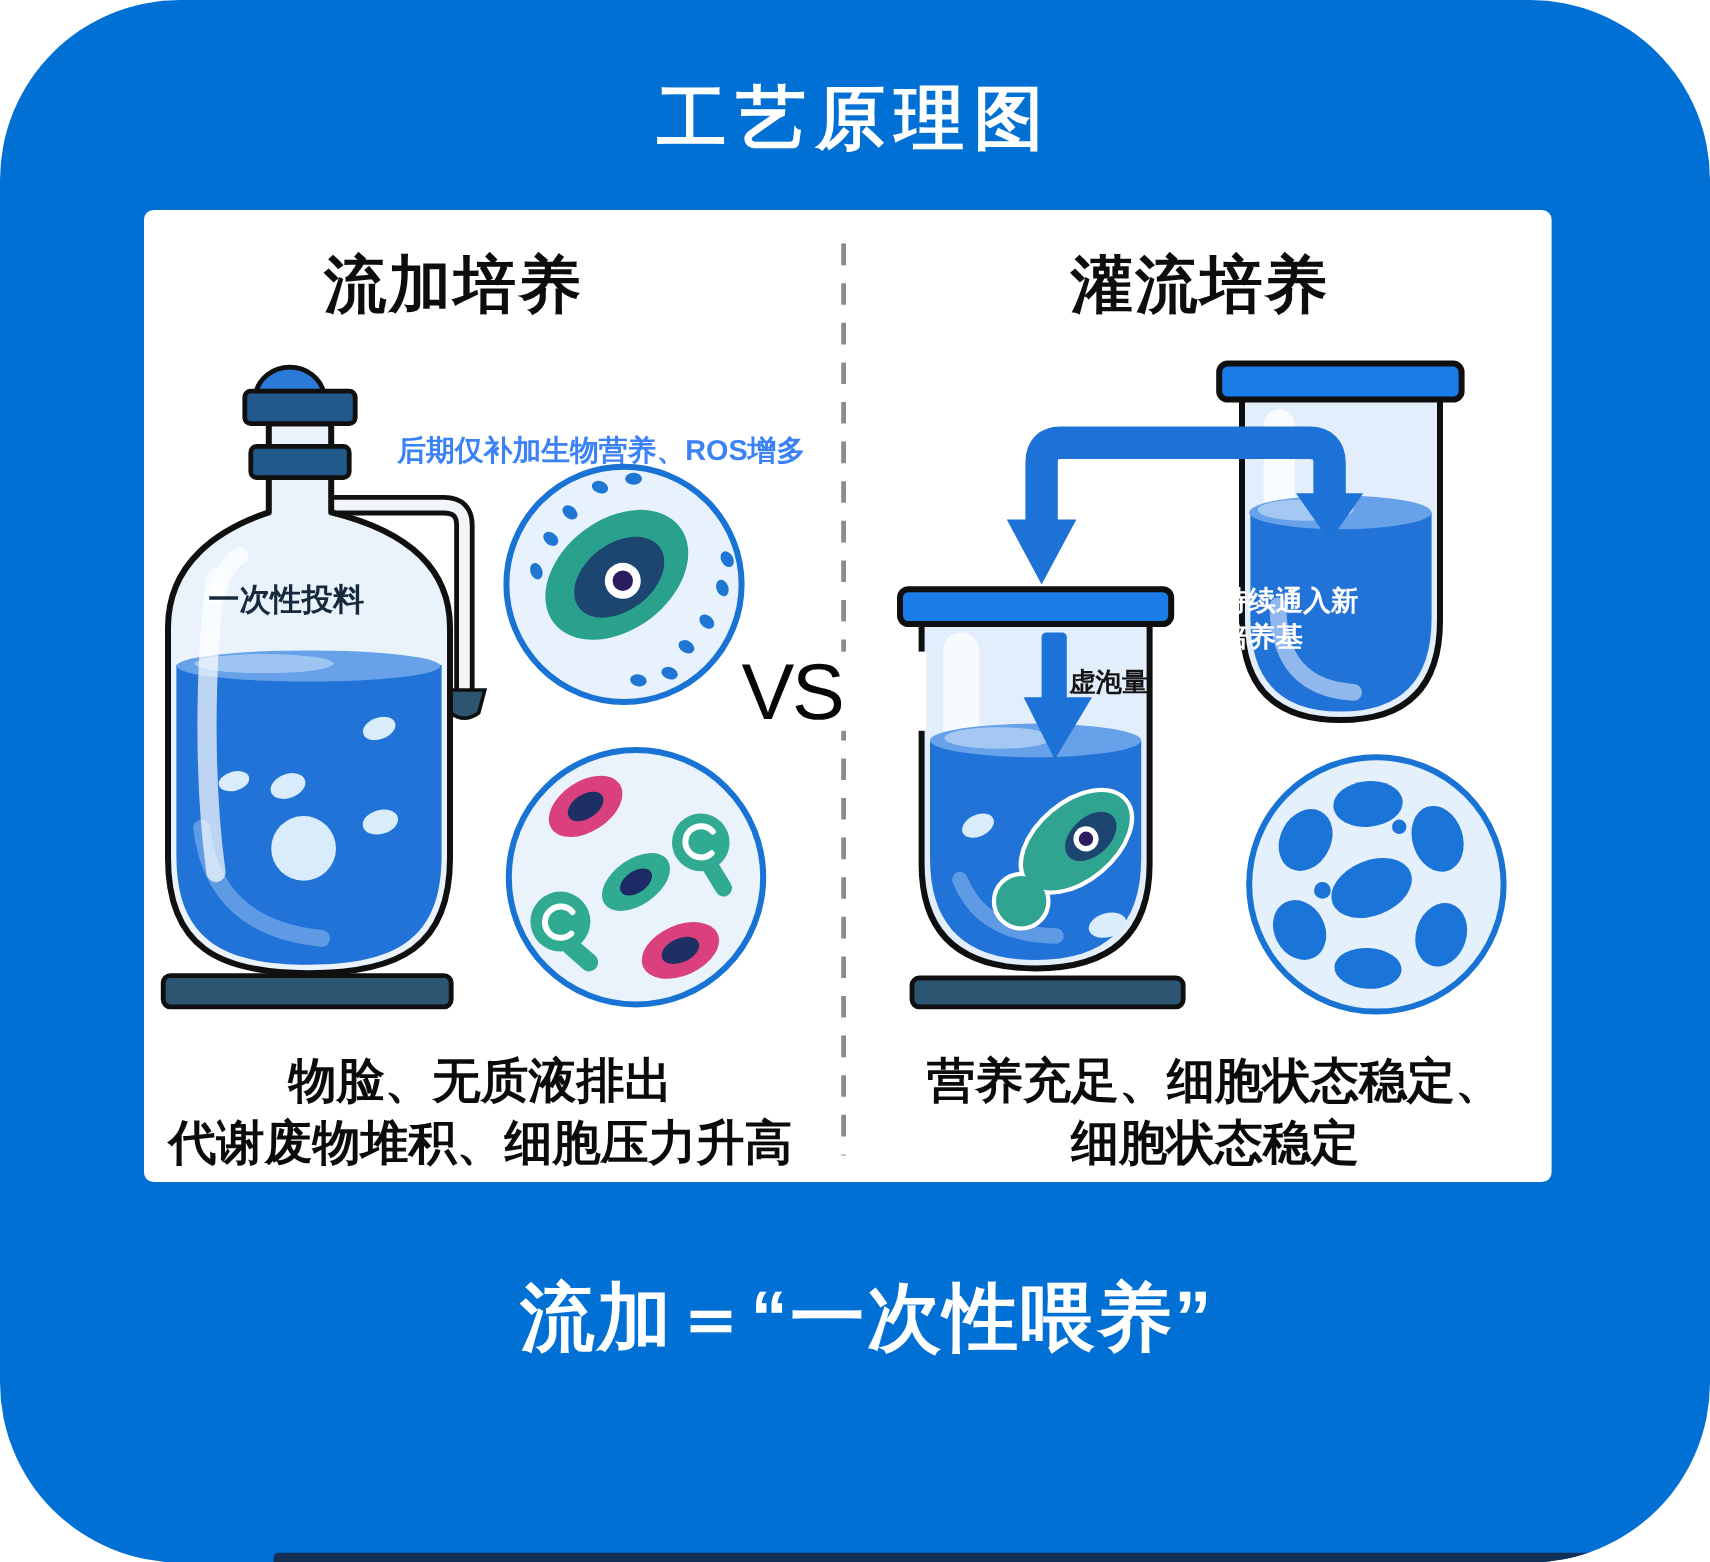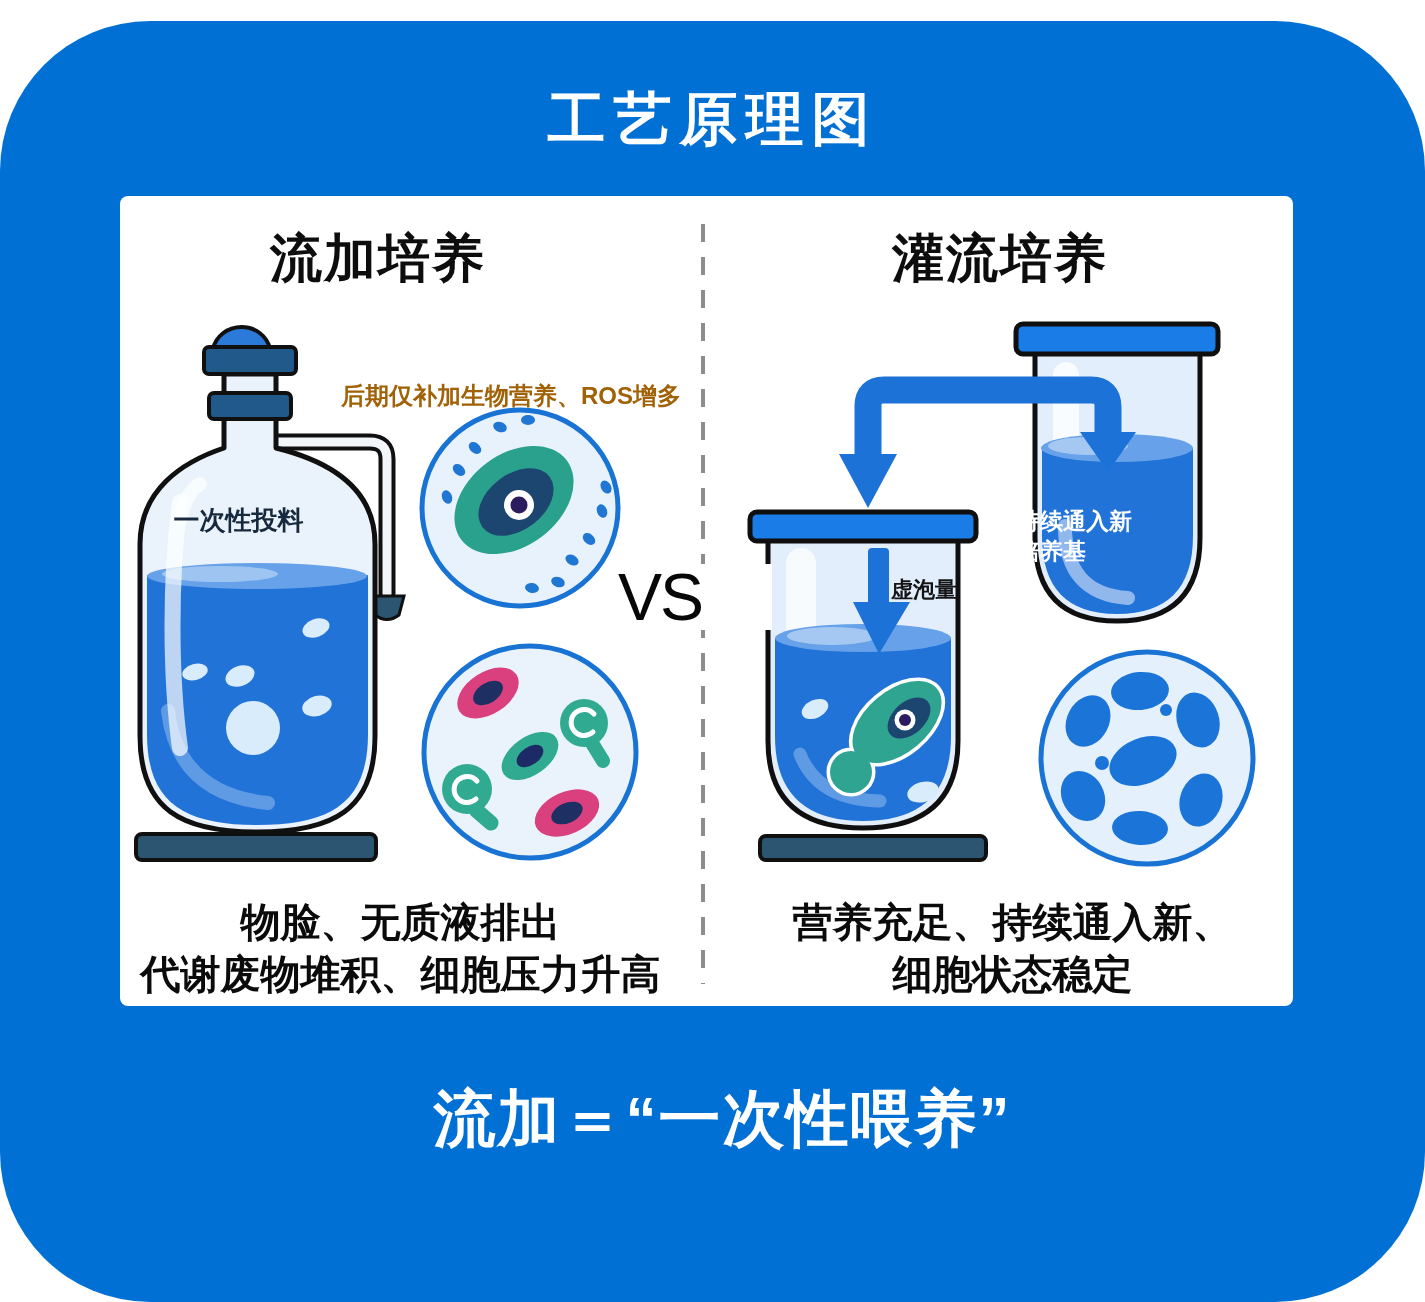--- a/index.html
+++ b/index.html
@@ -2,40 +2,40 @@
 <html style="--card-bg: #0170d4; --panel-bg: #ffffff; --ink: #0d0d0d; --white-text: #ffffff; --liquid-blue: #2273d8; --pipe-blue: #1d72d8; --lid-blue: #1a7ce6; --dark-navy-base: #2b5570; --teal-cell: #2fa491; --pink-cell: #d9407d; --navy-nucleus: #1c4570; --cell-circle-border: #1873d4; --divider-gray: #8c8c8c;"><head>
 <meta charset="utf-8">
 <style>
   html,body{margin:0;padding:0;}
   body{
     width:1425px;height:1302px;position:relative;background:#ffffff;
     font-family:"Liberation Sans", sans-serif;
   }
   .card{
     position:absolute;inset:0;background:var(--card-bg,#0170d4);
-    border-radius:150px;overflow:hidden;margin-top:21px;
+    border-radius:150px;overflow:hidden;
   }
   .title{
     position:absolute;top:60px;left:0;width:100%;text-align:center;
     font-size:58px;font-weight:800;color:var(--white-text,#fff);letter-spacing:8px;
   }
   .panel{
     position:absolute;left:120px;top:175px;width:1173px;height:810px;
     background:var(--panel-bg,#fff);border-radius:8px;
   }
   .panel .illus{position:absolute;left:0;top:0;}
   .heading{
     position:absolute;top:28px;text-align:center;font-size:52px;font-weight:800;
     color:var(--ink,#0d0d0d);letter-spacing:2px;
   }
   .heading.left{left:28px;width:460px;}
   .heading.right{left:650px;width:460px;}
   .annotation{
-    position:absolute;left:211px;top:184px;width:360px;text-align:center;
-    font-size:24px;font-weight:700;color:#a16207;
+    position:absolute;left:211px;top:184px;width:360px;
+    font-size:24px;font-weight:700;color:#3b82f6;
   }
   .bottle-label{
     position:absolute;left:16px;top:307px;width:205px;text-align:center;
     font-size:26px;font-weight:700;color:#17293d;
   }
   .vs{
     position:absolute;left:498px;top:368px;width:154px;
     font-size:66px;font-weight:400;color:#070707;background:var(--panel-bg,#fff);
     letter-spacing:-2px;line-height:66px;
   }
@@ -221,21 +221,21 @@
     <div class="media-label">
       <div>持续通入新</div>
       <div>培养基</div>
     </div>
 
     <div class="caption left">
       <div>物脸、无质液排出</div>
       <div>代谢废物堆积、细胞压力升高</div>
     </div>
     <div class="caption right">
-      <div>营养充足、持续通入新、</div>
+      <div>营养充足、细胞状态稳定、</div>
       <div>细胞状态稳定</div>
     </div>
   </div>
 
   <div class="footer-line l1">流加＝“一次性喂养”</div>
 
   <div class="bottom-strip"></div>
 </div>
 
 </body></html>

